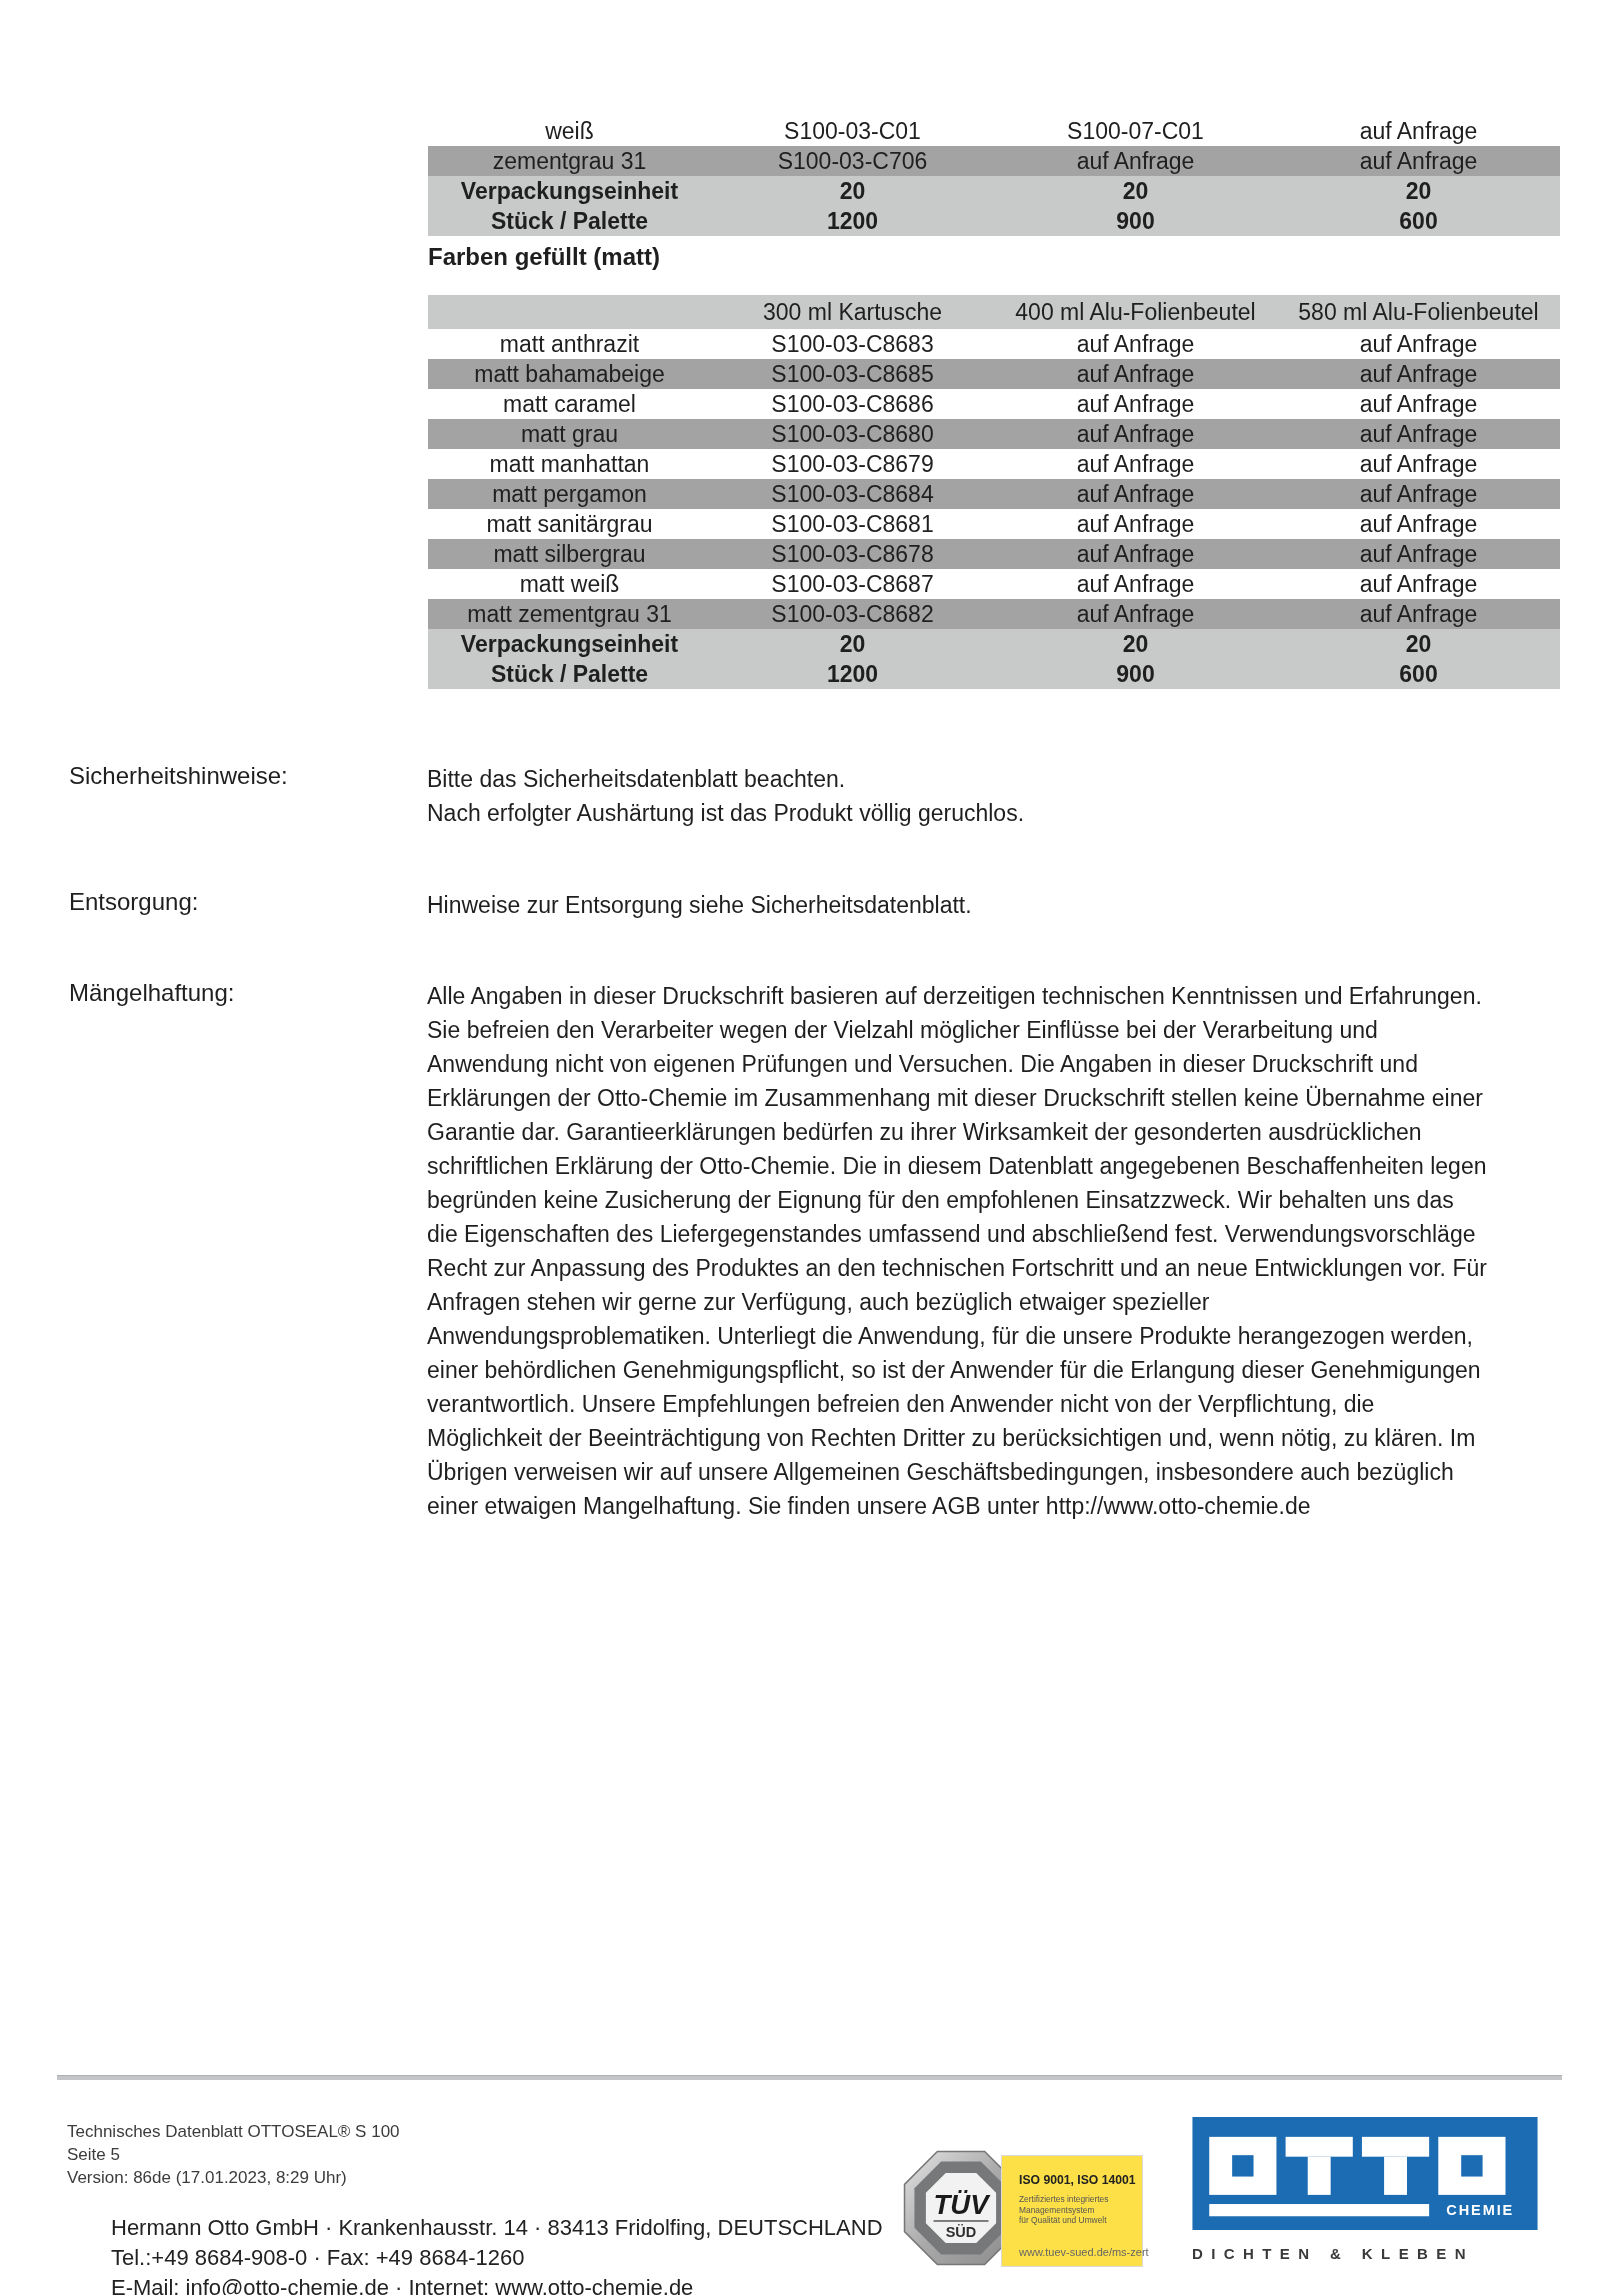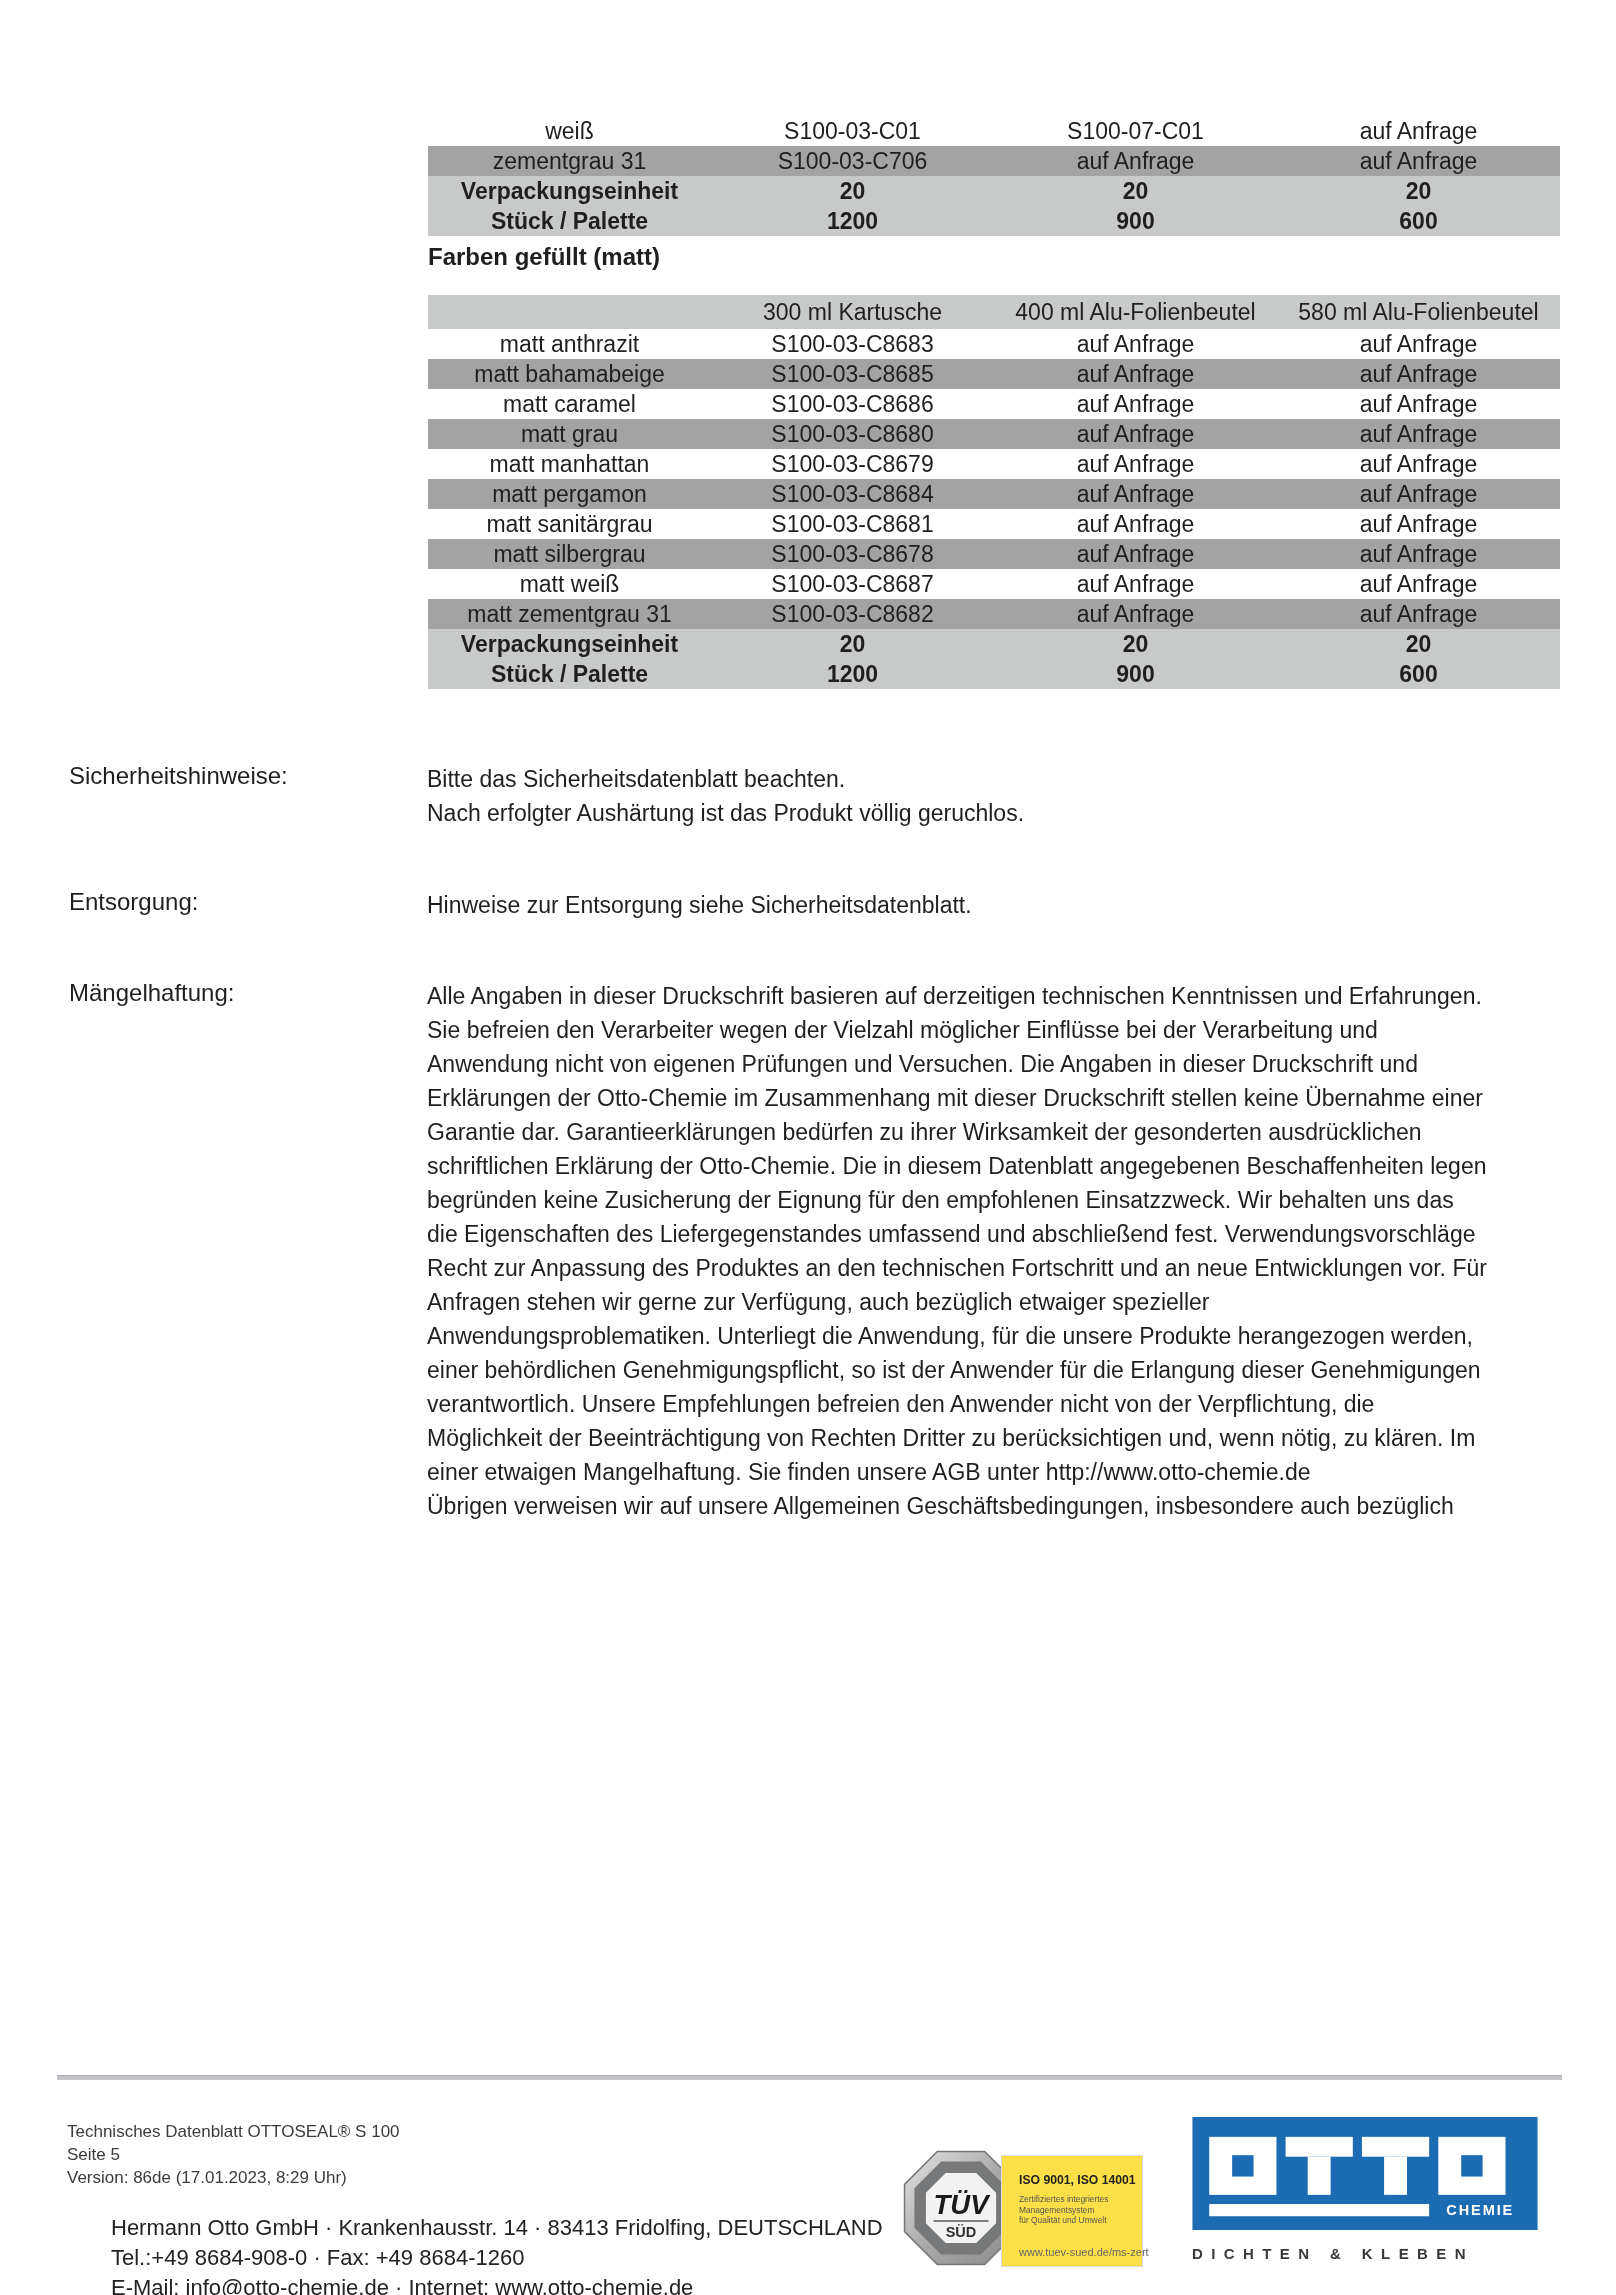--- a/index.html
+++ b/index.html
@@ -199,22 +199,22 @@
         <div class="line">Garantie dar. Garantieerklärungen bedürfen zu ihrer Wirksamkeit der gesonderten ausdrücklichen</div>
         <div class="line">schriftlichen Erklärung der Otto-Chemie. Die in diesem Datenblatt angegebenen Beschaffenheiten legen</div>
         <div class="line">begründen keine Zusicherung der Eignung für den empfohlenen Einsatzzweck. Wir behalten uns das</div>
         <div class="line">die Eigenschaften des Liefergegenstandes umfassend und abschließend fest. Verwendungsvorschläge</div>
         <div class="line">Recht zur Anpassung des Produktes an den technischen Fortschritt und an neue Entwicklungen vor. Für</div>
         <div class="line">Anfragen stehen wir gerne zur Verfügung, auch bezüglich etwaiger spezieller</div>
         <div class="line">Anwendungsproblematiken. Unterliegt die Anwendung, für die unsere Produkte herangezogen werden,</div>
         <div class="line">einer behördlichen Genehmigungspflicht, so ist der Anwender für die Erlangung dieser Genehmigungen</div>
         <div class="line">verantwortlich. Unsere Empfehlungen befreien den Anwender nicht von der Verpflichtung, die</div>
         <div class="line">Möglichkeit der Beeinträchtigung von Rechten Dritter zu berücksichtigen und, wenn nötig, zu klären. Im</div>
+        <div class="line">Übrigen verweisen wir auf unsere Allgemeinen Geschäftsbedingungen, insbesondere auch bezüglich</div>
         <div class="line">einer etwaigen Mangelhaftung. Sie finden unsere AGB unter http://www.otto-chemie.de</div>
-        <div class="line">Übrigen verweisen wir auf unsere Allgemeinen Geschäftsbedingungen, insbesondere auch bezüglich</div>
       </div>
   </div>
 
   <div class="separator"></div>
 
   <div class="footer-meta">
       <div class="line">Technisches Datenblatt  OTTOSEAL® S 100</div>
       <div class="line">Seite 5</div>
       <div class="line">Version: 86de (17.01.2023, 8:29 Uhr)</div>
     </div>

